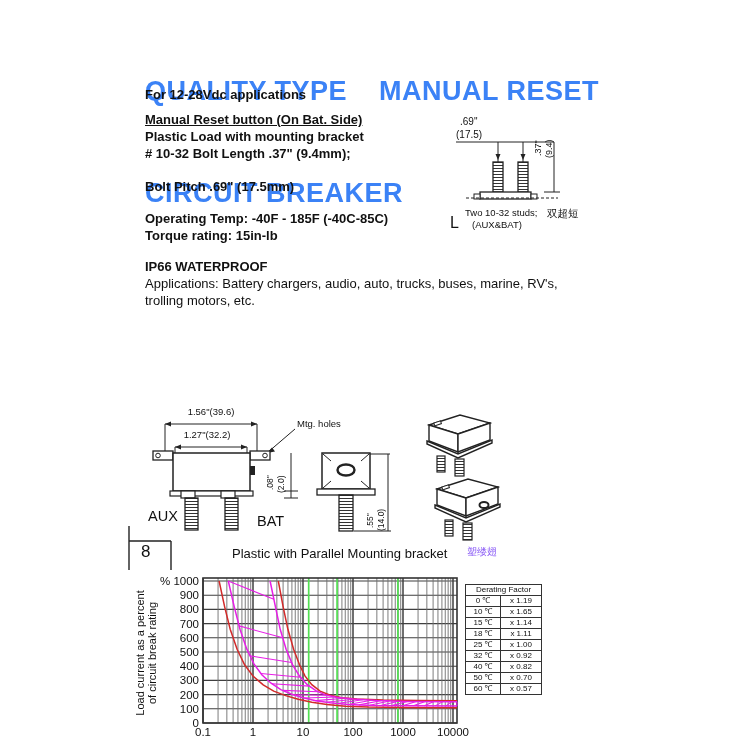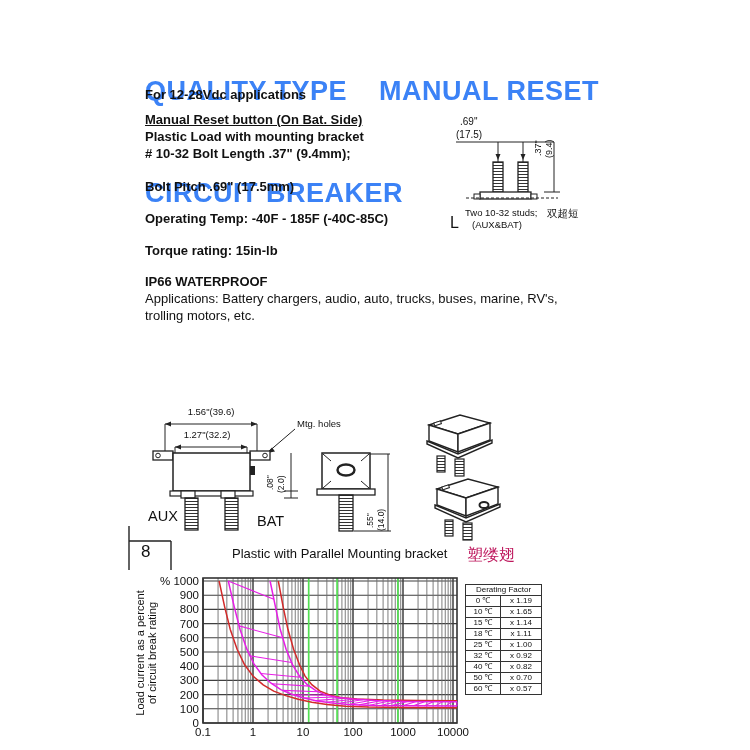--- a/index.html
+++ b/index.html
@@ -5,42 +5,42 @@
   html,body{margin:0;padding:0;background:#ffffff;width:750px;height:750px;overflow:hidden;
     font-family:"Liberation Sans", sans-serif; color:#111;}
   .abs{position:absolute;}
   #title{left:145px;top:6px;white-space:pre;font-weight:bold;font-size:27px;letter-spacing:.5px;line-height:34px;}
   #specs{left:145px;top:86px;width:460px;}
   .spec{font-size:13px;line-height:17px;}
   .spec.b{font-weight:bold;}
   svg text{font-family:"Liberation Sans", sans-serif;fill:#111;}
   #row8-num{left:141px;top:542px;font-size:17px;}
   #row8-cap{left:188px;top:546px;font-size:13px;margin-left:44px;}
-  #row8-cn{left:467px;top:545px;font-size:16px;color:#be185d;}
+  #row8-cn{left:467px;top:545px;font-size:10px;color:#8b5cf6;}
   #derating-table{left:465px;top:584px;border-collapse:collapse;font-size:8px;}
   #derating-table th,#derating-table td{border:1px solid #333;text-align:center;padding:0 2px;height:10px;line-height:10px;font-weight:normal;}
   #derating-table{border:1.5px solid #222;padding-left:24px;}
   #derating-table td.t{width:30px;} #derating-table td.f{width:36px;}
 </style>
 </head>
 <body>
 
 <div id="title" class="abs" style="color: #3b82f6;">
   <div>QUALITY TYPE    MANUAL RESET</div>
   <div>CIRCUIT BREAKER</div>
 </div>
 
 <div id="specs" class="abs">
     <div class="spec b" style="margin-top: 0px;">For 12-28Vdc applications</div>
     <div class="spec b" style="margin-top: 8px; text-decoration: underline;">Manual Reset button (On Bat. Side)</div>
     <div class="spec b" style="margin-top: 0px;">Plastic Load with mounting bracket</div>
     <div class="spec b" style="margin-top: 0px;"># 10-32 Bolt Length .37"   (9.4mm);</div>
     <div class="spec b" style="margin-top: 16px;">Bolt Pitch .69"   (17.5mm)</div>
     <div class="spec b" style="margin-top: 15px;">Operating Temp: -40F - 185F  (-40C-85C)</div>
-    <div class="spec b" style="margin-top: 15px;">Torque rating: 15in-lb</div>
+    <div class="spec b" style="">Torque rating: 15in-lb</div>
     <div class="spec b" style="margin-top: 14px;">IP66 WATERPROOF</div>
     <div class="spec" style="margin-top: 0px;">Applications: Battery chargers, audio, auto, trucks, buses, marine, RV's,</div>
     <div class="spec" style="margin-top: 0px;">trolling motors, etc.</div>
   </div>
 
 <svg id="stud-svg" class="abs" style="left:448px;top:104px" width="172" height="130" viewBox="0 0 172 130">
   <defs>
     <pattern id="thr" width="4" height="3" patternUnits="userSpaceOnUse">
       <line x1="0" y1="1.5" x2="4" y2="1.5" stroke="#333" stroke-width="1"></line>
     </pattern>

